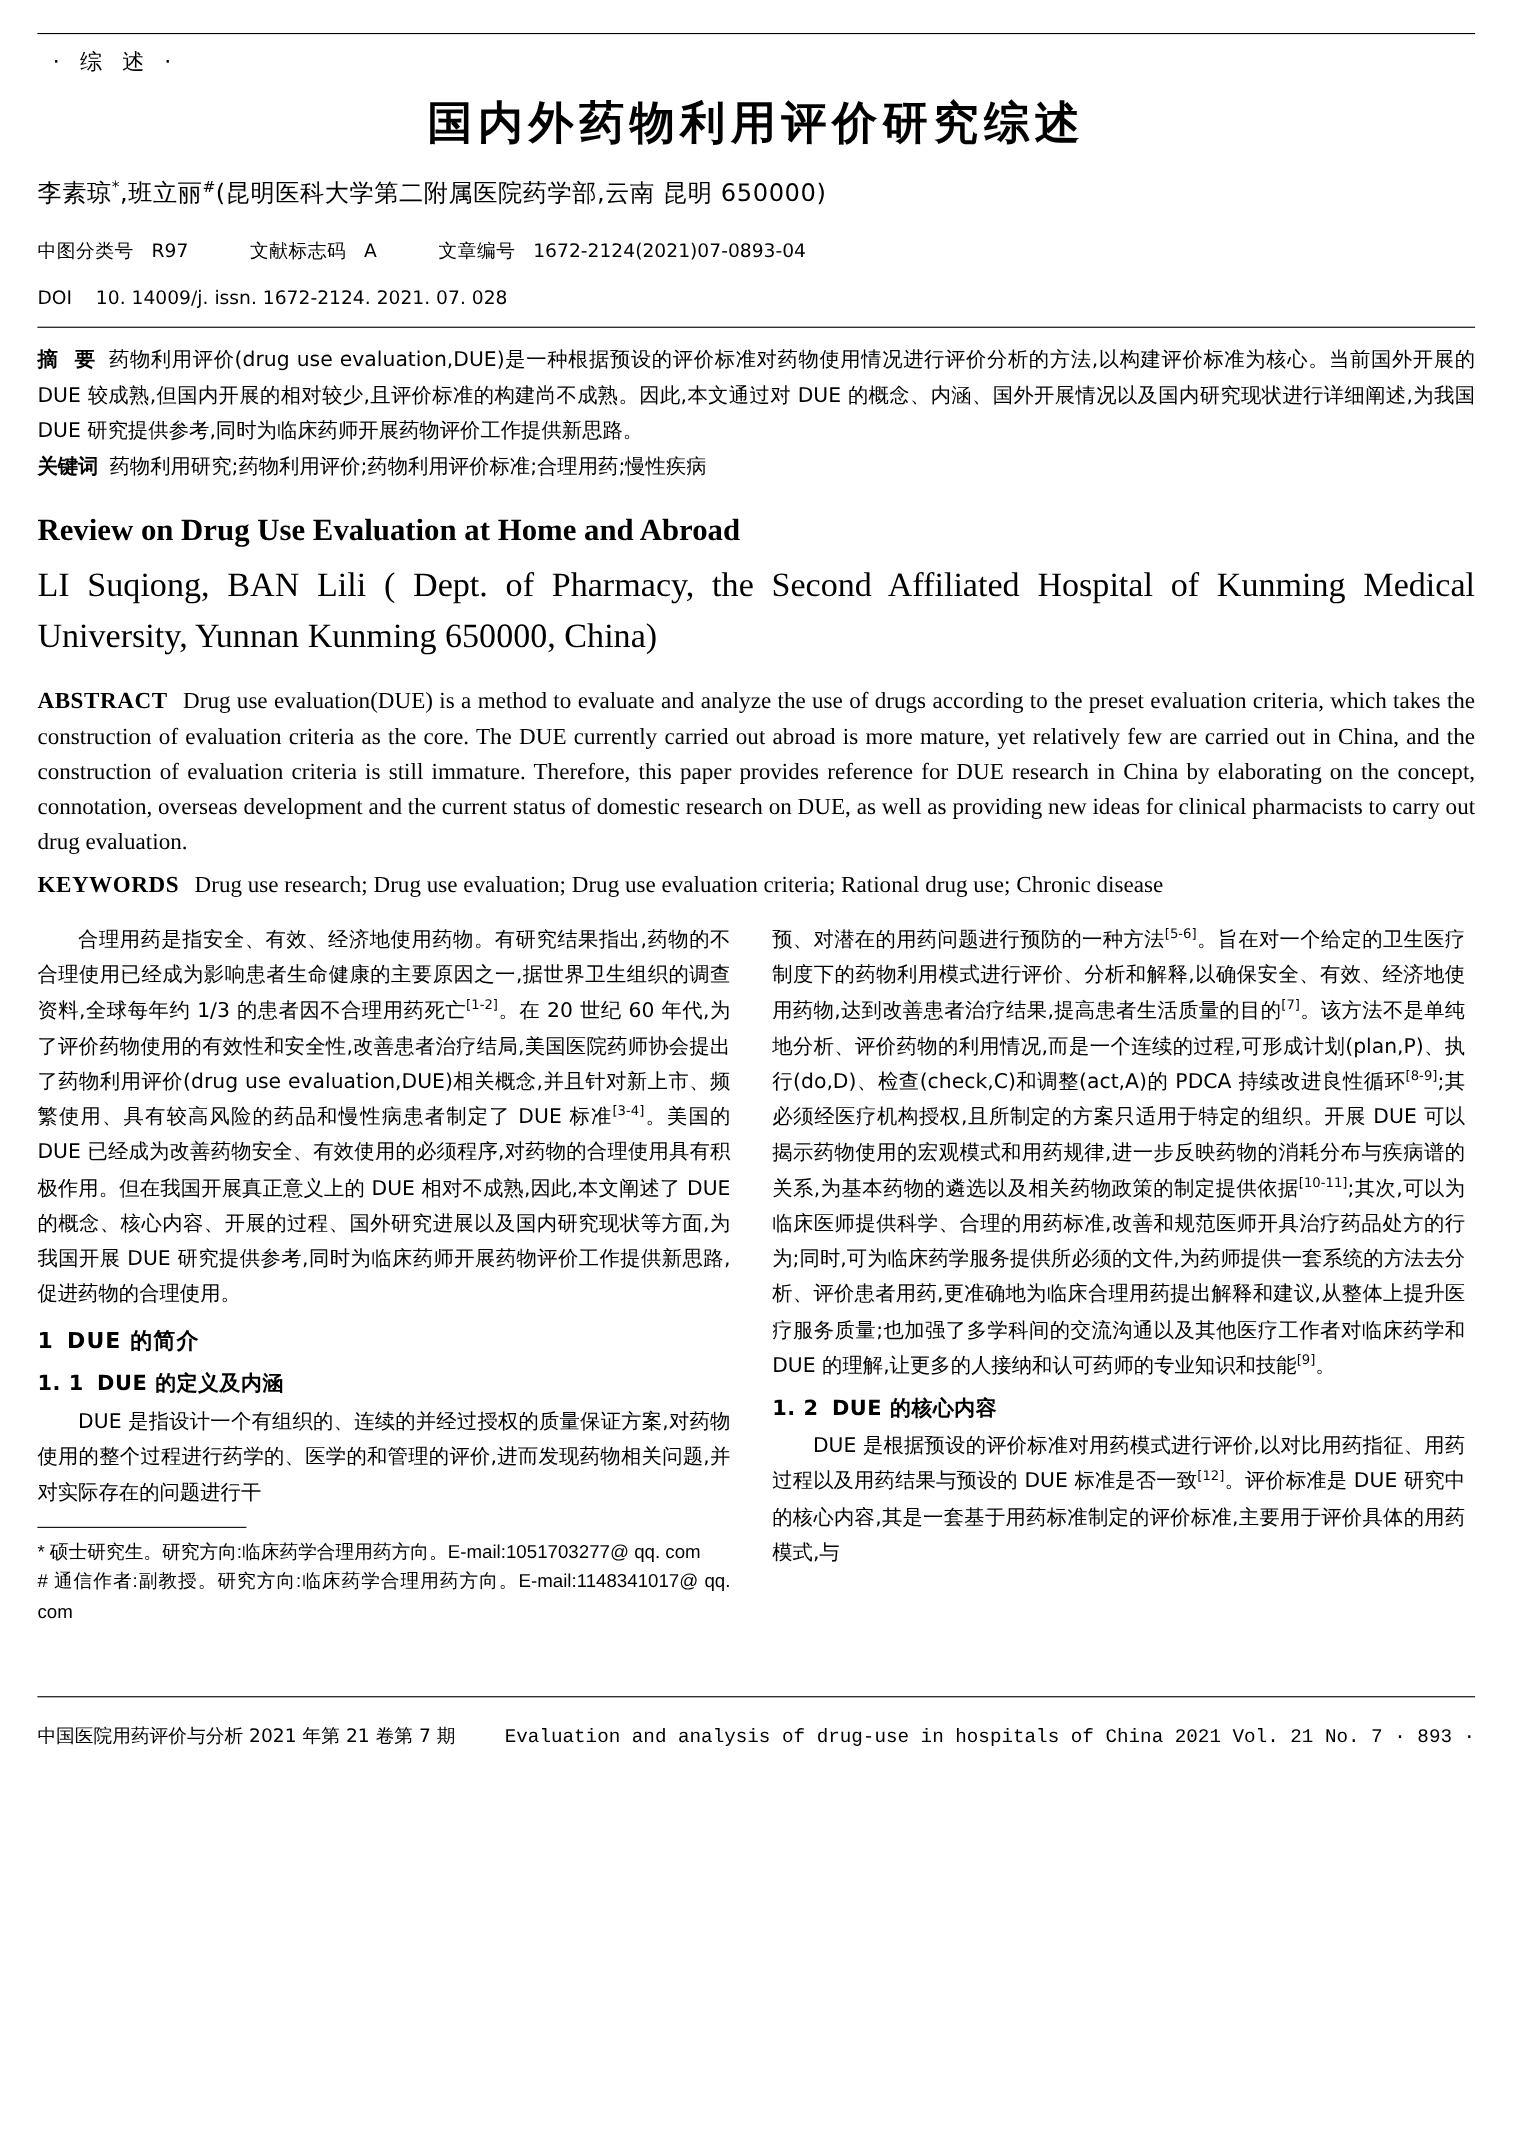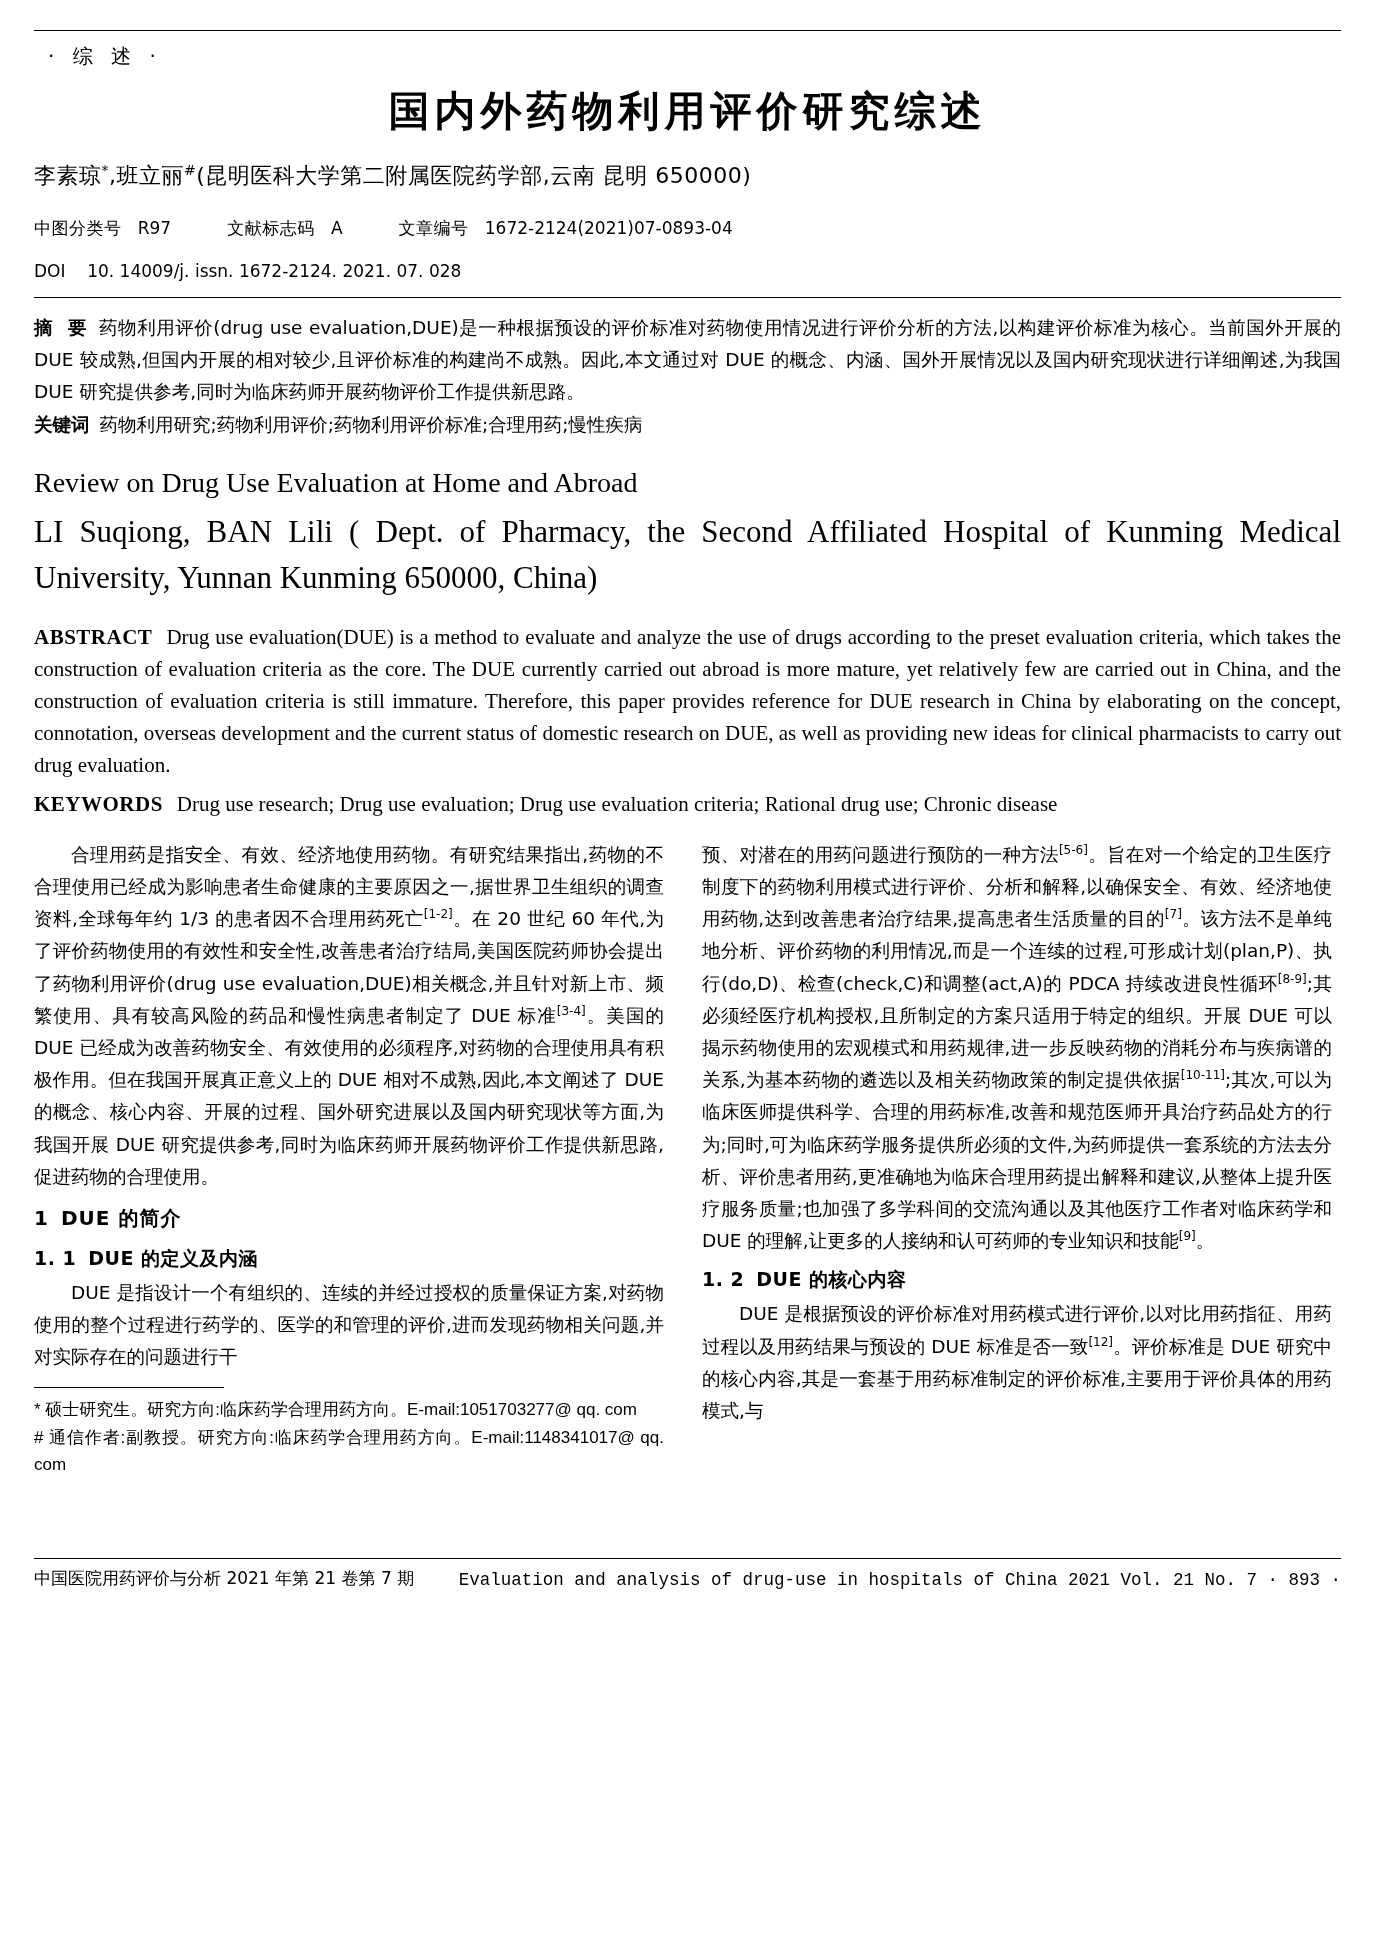--- a/index.html
+++ b/index.html
@@ -87,21 +87,21 @@
     font-size: 18.5px;
     line-height: 1.7;
     margin-top: 2px;
   }
   .kw-cn .tag {
     font-weight: bold;
     margin-right: 10px;
   }
   .en-title {
     font-family: "Liberation Serif", serif;
-    font-weight: normal;
+    font-weight: bold;
     font-size: 28px;
     margin: 26px 0 10px 0;
   }
   .en-authors {
     font-family: "Liberation Serif", serif;
     font-size: 31px;
     line-height: 1.5;
     text-align: justify;
     margin-bottom: 20px;
   }
@@ -169,21 +169,21 @@
   .ref { font-size: 12px; vertical-align: super; }
   .page-footer {
     position: absolute;
     left: 34px;
     right: 34px;
     bottom: 22px;
     display: flex;
     justify-content: space-between;
     align-items: flex-end;
     border-top: 1px solid #000;
-    padding-top: 8px;
+    padding-top: 24px;
   }
   .footer-left {
     font-family: "DejaVu Sans", sans-serif;
     font-size: 17px;
   }
   .footer-right {
     font-family: Liberation Mono, monospace;
     font-size: 17.5px;
   }
 </style>

